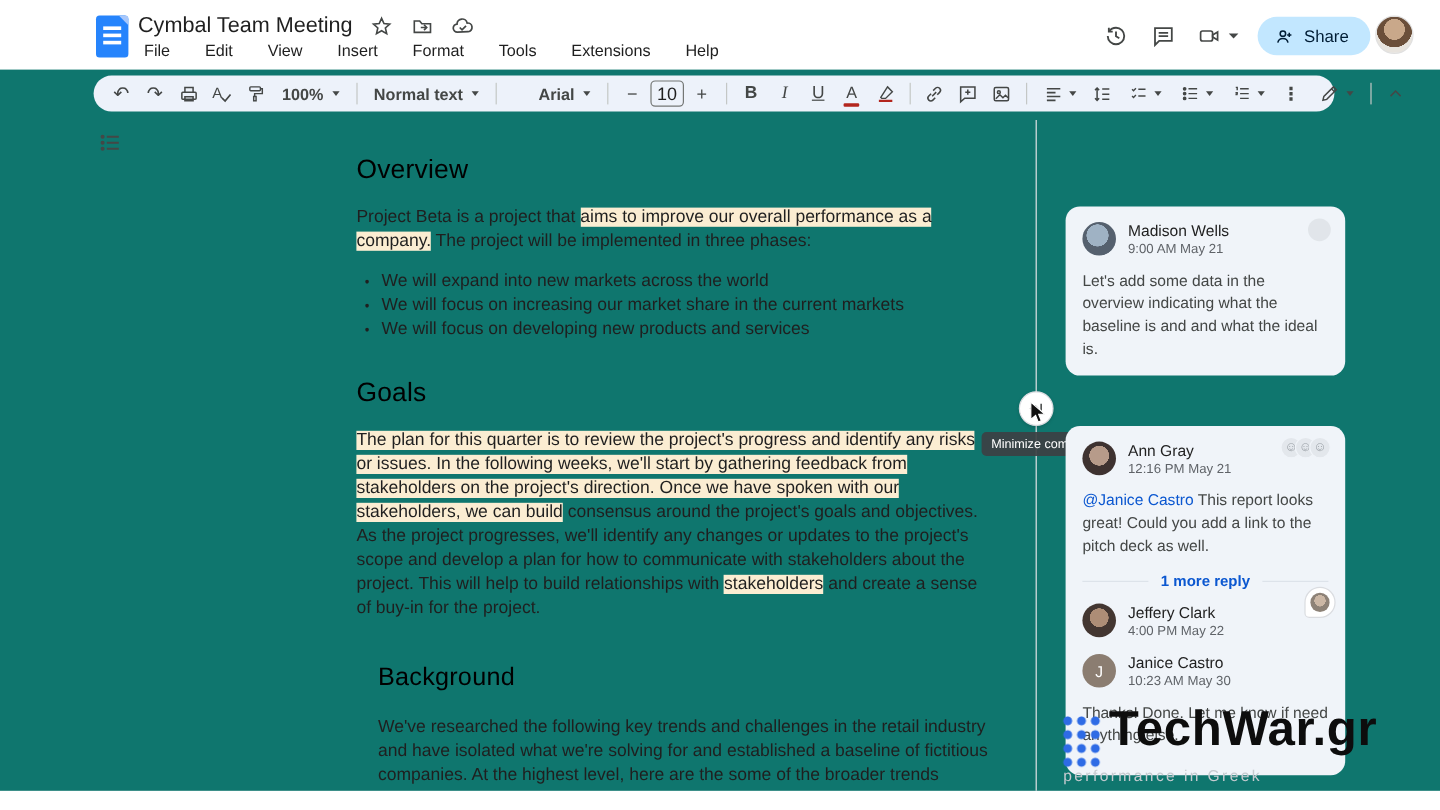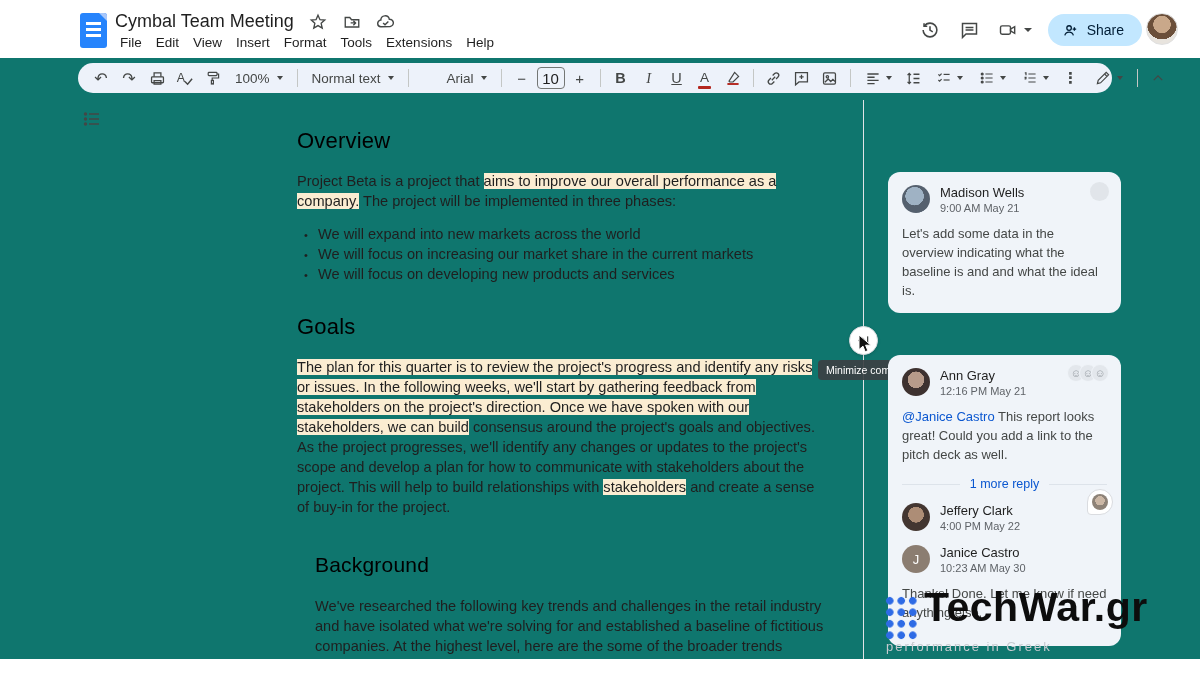--- a/index.html
+++ b/index.html
@@ -8,34 +8,34 @@
   .page { position:absolute; inset:0; width:1200px; height:659px; background:#0f766e; overflow:hidden; }
 
   
   .header { position:absolute; left:0; top:0; width:1200px; height:58px; background:#fff; }
   .docs-logo { position:absolute; left:80px; top:13px; width:27px; height:35px; background:#2684fc; border-radius:3px; }
   .docs-logo::before { content:""; position:absolute; left:6px; top:9px; width:15px; height:3px; background:#fff; box-shadow:0 6px 0 #fff, 0 12px 0 #fff; }
   .docs-logo::after { content:""; position:absolute; right:0; top:0; border-style:solid; border-width:0 8px 8px 0; border-color:transparent #a8c7fa transparent transparent; border-radius:0 3px 0 0; }
   .title-row { position:absolute; left:115px; top:11px; display:flex; align-items:center; gap:14px; }
   .doc-title { font-size:18px; color:#1f1f1f; white-space:nowrap; }
   .title-ic { width:20px; height:20px; display:flex; align-items:center; justify-content:center; color:#444746; }
-  .menu-row { position:absolute; left:113px; top:33px; display:flex; gap:0; }
+  .menu-row { position:absolute; left:113px; top:33px; display:flex; gap:15px; }
   .menu-item { font-size:13.5px; color:#1f1f1f; padding:2px 7px; border-radius:4px; cursor:default; }
   .hdr-right { position:absolute; right:58px; top:14px; display:flex; align-items:center; gap:16px; }
   .hdr-ic { width:24px; height:24px; display:flex; align-items:center; justify-content:center; color:#444746; }
   .caret { width:0; height:0; border-left:4px solid transparent; border-right:4px solid transparent; border-top:5px solid #444746; display:inline-block; }
   .share-btn { display:flex; align-items:center; gap:8px; background:#c2e7ff; color:#001d35; height:32px; padding:0 18px 0 14px; border-radius:16px; font-size:14px; font-weight:500; border:none; }
   .avatar-top { position:absolute; right:22px; top:13px; width:32px; height:32px; border-radius:50%;
     background:radial-gradient(circle at 50% 35%, #c9a88a 0 35%, #6b4f3a 36% 60%, #e8e4de 61%); border:1px solid #e0e0e0; }
 
   
   .toolbar { position:absolute; left:78px; top:63px; width:1034px; height:30px; background:#edf2fa; border-radius:20px; display:flex; align-items:center; padding:0 10px; gap:2px; }
   .tb-btn { min-width:26px; height:26px; border-radius:4px; display:flex; align-items:center; justify-content:center; color:#444746; font-size:14px; }
   .tb-sep { width:1px; height:18px; background:#c4c7c5; margin:0 5px; flex:0 0 auto; }
-  .tb-dd { display:flex; align-items:center; gap:7px; padding:0 7px; height:26px; border-radius:4px; font-size:13.5px; color:#444746; white-space:nowrap; }
+  .tb-dd { display:flex; align-items:center; gap:7px; padding:0 7px; height:26px; border-radius:4px; font-size:13.5px; color:#444746; white-space:nowrap;font-weight:bold; }
   .caret-sm { width:0; height:0; border-left:3.5px solid transparent; border-right:3.5px solid transparent; border-top:4.5px solid #444746; display:inline-block; }
   .fontsize-box { width:28px; height:22px; border:1px solid #747775; border-radius:4px; background:transparent; text-align:center; font-size:15px; color:#1f1f1f; font-family:inherit; }
   .tb-letter { font-size:14.5px; color:#444746; }
   .tb-bold { font-weight:700; }
   .tb-italic { font-style:italic; font-family:"Liberation Serif",serif; }
   .tb-under { text-decoration:underline; }
   .color-a { position:relative; font-size:13.5px; color:#444746; line-height:1; }
   .color-a .bar { position:absolute; left:-2px; right:-2px; bottom:-4px; height:3px; background:#b3261e; border-radius:1px; }
   .spacer { flex:1; }
 
@@ -59,21 +59,21 @@
   .av-janice { background:#8b7d71; color:#fff; display:flex; align-items:center; justify-content:center; font-size:13px; }
   .c-name { font-size:13px; font-weight:500; color:#1f1f1f; line-height:16px; }
   .c-time { font-size:11px; color:#5f6368; line-height:14px; }
   .c-text { font-size:13px; line-height:19px; color:#444746; margin-top:9px; }
   .mention { color:#0b57d0; }
   .reaction-dot { position:absolute; right:-2px; top:-3px; width:19px; height:19px; border-radius:50%; background:#dfe3e8; opacity:.9; }
   .reactions { position:absolute; right:-2px; top:-4px; display:flex; }
   .reactions span { width:18px; height:18px; border-radius:50%; background:#e3e7ec; border:1px solid #f0f4f9; margin-left:-6px; font-size:11px; color:#9aa0a6; display:flex; align-items:center; justify-content:center; }
   .more-reply-row { display:flex; align-items:center; gap:10px; margin:13px 0 12px; }
   .more-reply-row .rule { flex:1; height:1px; background:#dde3ea; }
-  .more-reply { font-size:12.5px; font-weight:400; color:#0b57d0; white-space:nowrap; }
+  .more-reply { font-size:12.5px; font-weight:700; color:#0b57d0; white-space:nowrap; }
   .reply-block { margin-top:12px; position:relative; }
   .bubble-badge { position:absolute; right:-6px; top:-14px; width:26px; height:26px; background:#fff; border:1px solid #dadce0; border-radius:50% 50% 50% 4px; display:flex; align-items:center; justify-content:center; }
   .bubble-badge i { width:16px; height:16px; border-radius:50%; background:radial-gradient(circle at 50% 42%, #cbb7a5 0 38%, #8d8277 39% 78%, #e6e3df 79%); }
 
   
   .minimize-btn { position:absolute; left:849px; top:326px; width:29px; height:29px; border-radius:50%; background:#fff; border:1px solid #dadce0; box-shadow:0 1px 3px rgba(0,0,0,.15); display:flex; align-items:center; justify-content:center; color:#444746; }
   .tooltip { position:absolute; left:818px; top:360px; background:rgba(60,64,67,.92); color:#fff; font-size:10.5px; padding:4px 8px; border-radius:4px; white-space:nowrap; }
   .cursor { position:absolute; left:858px; top:334px; }
 
   

